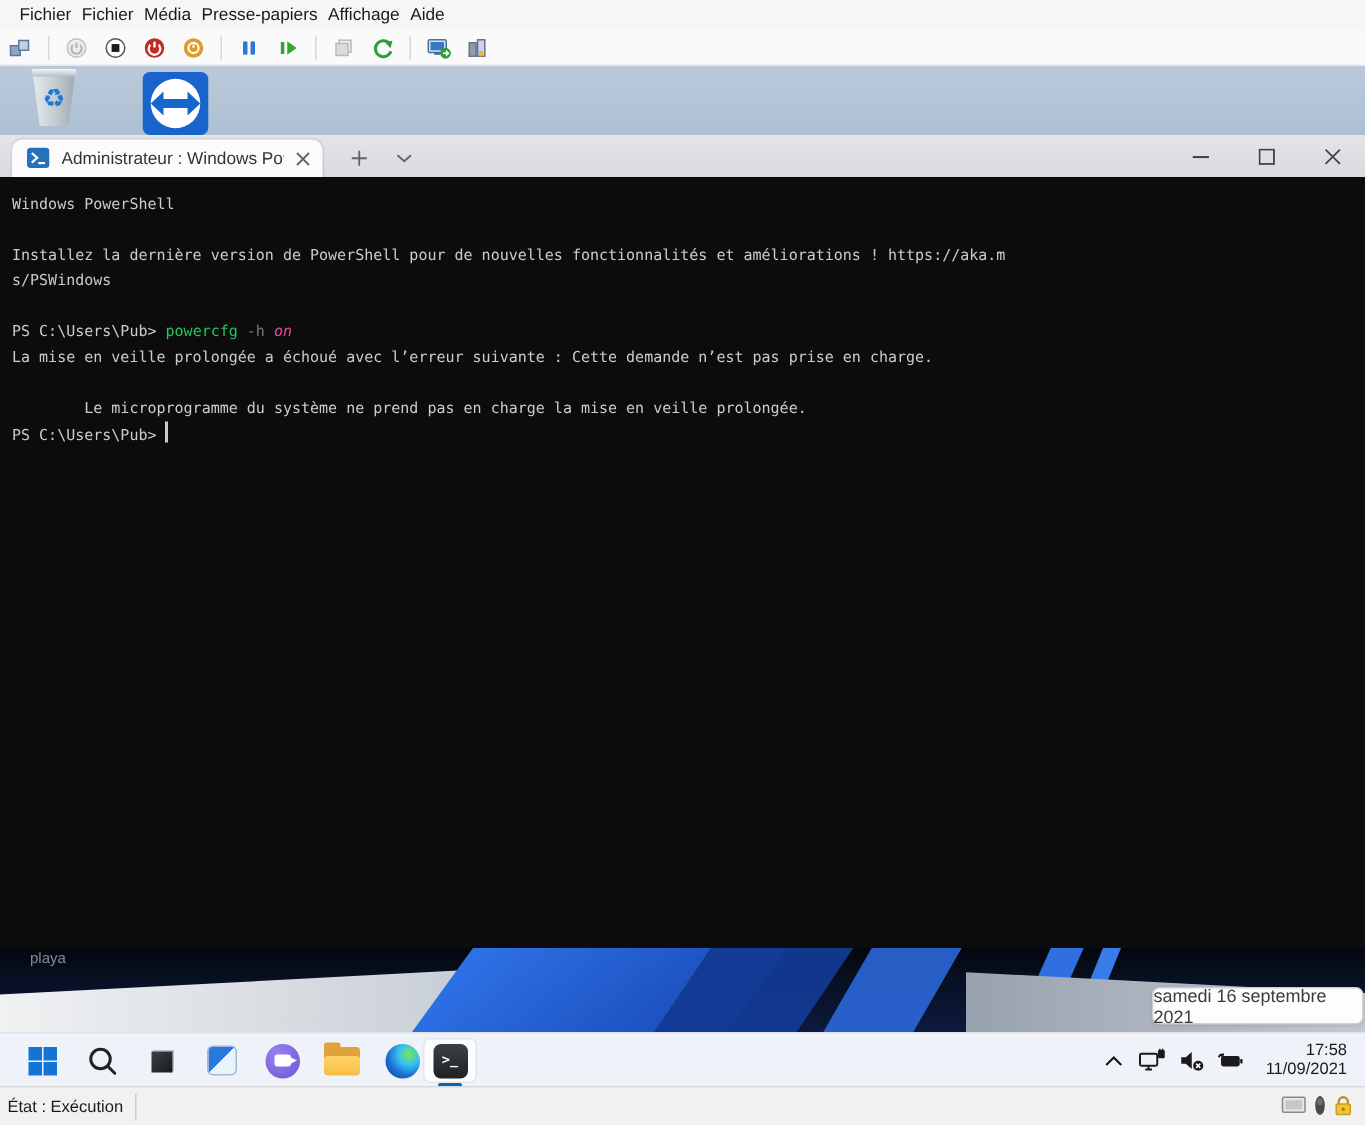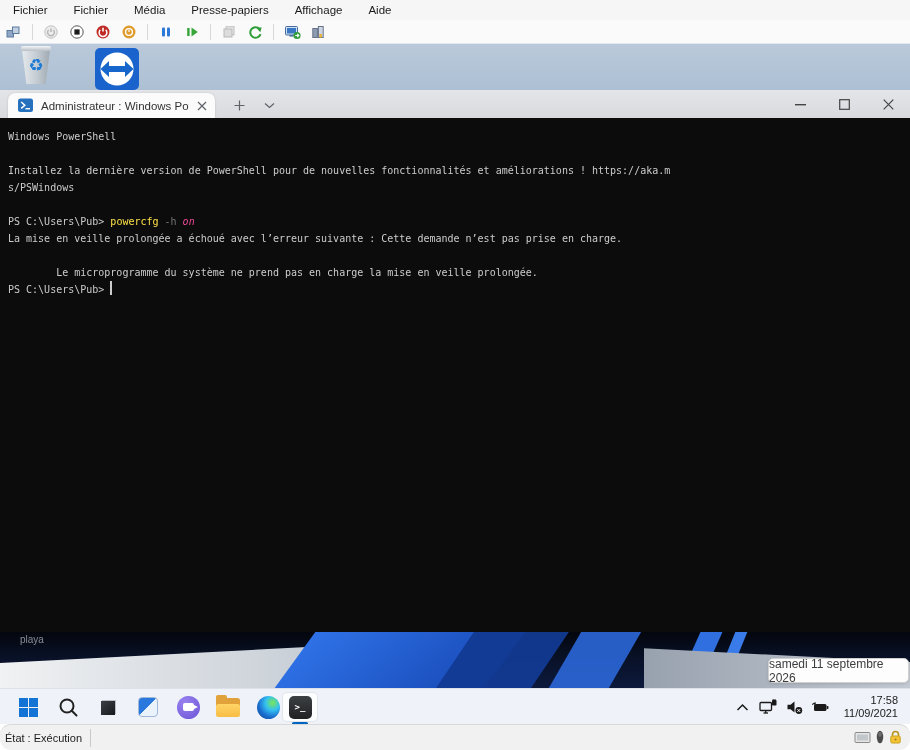--- a/index.html
+++ b/index.html
@@ -2,21 +2,21 @@
 <html><head>
 <meta charset="utf-8">
 <style>
   * { margin:0; padding:0; box-sizing:border-box; }
   html,body { width:910px; height:750px; overflow:hidden; }
   body { font-family:"Liberation Sans", sans-serif; background:#fff; position:relative; }
   .stage { position:absolute; top:0; left:0; width:910px; height:750px; background:#fff; overflow:hidden; }
 
   
   .menubar { position:absolute; top:0; left:0; width:910px; height:20px; background:#f6f6f6;
-             display:flex; align-items:center; padding-left:13px; gap:26px; font-size:11.5px; color:#1a1a1a; }
+             display:flex; align-items:center; padding-left:13px; gap:7px; font-size:11.5px; color:#1a1a1a; }
   .menu-item { cursor:default; }
   .toolbar { position:absolute; top:20px; left:0; width:910px; height:24px; background:#fafafa;
              display:flex; align-items:center; padding-left:4px; gap:6px; border-bottom:1px solid #e3e9f0; }
   .tb-btn { width:20px; height:20px; display:flex; align-items:center; justify-content:center; border-radius:2px; }
   .tb-sep { width:1px; height:16px; background:#d8d8d8; margin:0 2px; }
 
   
   .desktop-top { position:absolute; top:44px; left:0; width:910px; height:46px;
                  background:linear-gradient(180deg,#b9c9da,#adc0d3); }
   .dicon { position:absolute; display:flex; flex-direction:column; align-items:center; }
@@ -35,21 +35,21 @@
   .tab-title { font-size:11.5px; color:#333; white-space:nowrap; overflow:hidden; flex:1; }
   .tab-x, .newtab-btn, .tabdrop-btn { display:flex; align-items:center; justify-content:center; }
   .newtab-btn { position:absolute; left:228px; top:6px; width:22px; height:18px; }
   .tabdrop-btn { position:absolute; left:258px; top:6px; width:22px; height:18px; }
   .win-controls { position:absolute; right:0; top:0; height:28px; display:flex; }
   .wc { width:44px; height:28px; display:flex; align-items:center; justify-content:center; }
   .term-body { position:absolute; top:28px; left:0; width:910px; height:514px; background:#0c0c0c;
                padding:10px 0 0 8px; font-family:"DejaVu Sans Mono", monospace; font-size:10px;
                line-height:17px; color:#cccccc; }
   .tline { white-space:pre; height:17px; }
-  .seg-cmd { color:#fde047; }
+  .seg-cmd { color:#22c55e; }
   .seg-param { color:#767676; }
   .seg-arg { color:#ec4899;font-style:italic; }
   .cursor { display:inline-block; width:2px; height:14px; background:#cccccc; vertical-align:-2px; }
 
   
   .band { position:absolute; top:632px; left:0; width:910px; height:56px; overflow:hidden;
           background:linear-gradient(180deg,#04060d 0%,#081024 40%,#0d1a3d 100%); }
   .band .silver { position:absolute; left:-24px; bottom:-10px; width:470px; height:46px;
                   background:linear-gradient(90deg,#f3f4f5,#ccd2d9 65%,#a9b2bd); transform:skewY(-3deg); }
   .rib { position:absolute; bottom:-14px; height:84px; }
@@ -94,21 +94,21 @@
   .term-ic { width:23px; height:23px; border-radius:5px; background:linear-gradient(180deg,#3d4043,#1f2123);
              color:#fff; font-family:"DejaVu Sans Mono", monospace; font-size:9px; font-weight:bold;
              display:flex; align-items:center; justify-content:center; }
   .term-underline { position:absolute; left:292px; top:33px; width:16px; height:3px; border-radius:2px; background:#0067c0; }
   .tray { position:absolute; right:6px; top:0; height:36px; display:flex; align-items:center; gap:4px; }
   .tray-ic { width:22px; height:24px; display:flex; align-items:center; justify-content:center; }
   .clock { text-align:right; font-size:11px; line-height:13px; color:#1a1a1a; padding:0 6px 0 8px; }
 
   
   .statusbar { position:absolute; top:724px; left:0; width:910px; height:26px; background:#f1f1f1;
-               border-top:1px solid #d9d9d9; display:flex; align-items:center; font-size:11px; color:#1a1a1a;border-radius:11px; }
+               border-top:1px solid #d9d9d9; display:flex; align-items:center; font-size:11px; color:#1a1a1a; }
   .status-text { padding:0 8px 0 5px; }
   .status-sep { width:1px; height:18px; background:#c9c9c9; }
   .status-icons { position:absolute; right:8px; top:0; height:26px; display:flex; align-items:center; gap:5px; }
 </style>
 </head>
 <body>
 
 <div class="stage">
 
   <div class="menubar">
@@ -278,21 +278,21 @@
     <span class="partial-label">playa</span>
     <div class="silver"></div>
     <div class="rib rib1"></div>
     <div class="rib rib2"></div>
     <div class="rib rib3"></div>
     <div class="rib rib4"></div>
     <div class="rib rib5"></div>
     <div class="gray-right"></div>
   </div>
 
-  <div class="date-tooltip">samedi 11 septembre 2026</div>
+  <div class="date-tooltip">samedi 16 septembre 2021</div>
 
   <div class="taskbar">
     <div class="tb-apps">
       <span class="app">
         <span class="start-grid">
             <div></div>
             <div></div>
             <div></div>
             <div></div>
           </span>

